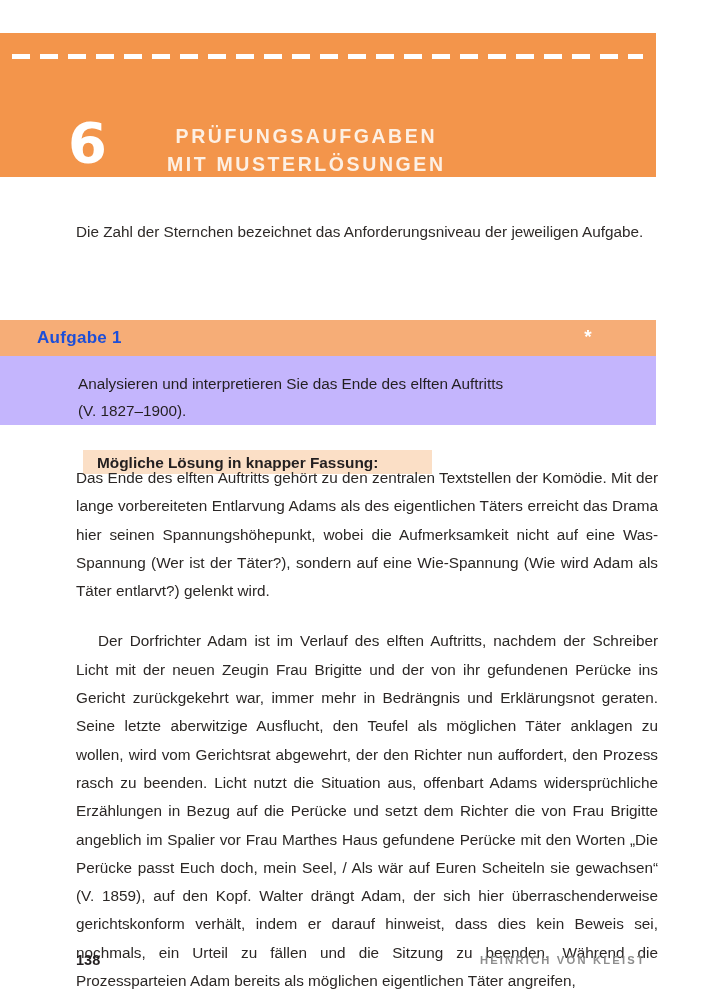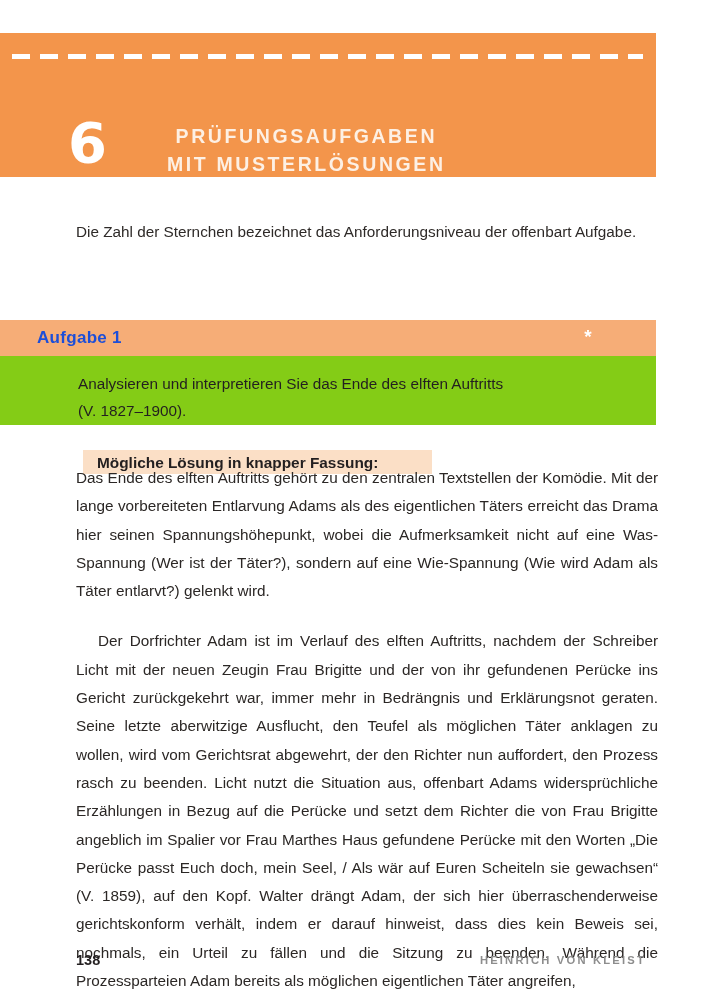--- a/index.html
+++ b/index.html
@@ -113,21 +113,21 @@
     line-height: 22px;
     color: #ffffff;
     font-weight: 700;
   }
   .task-box {
     position: absolute;
     left: 0;
     top: 356px;
     width: 656px;
     height: 69px;
-    background: #84cc16;
+    background: #c4b5fd;
   }
   .task-text {
     position: absolute;
     left: 78px;
     top: 14px;
     width: 540px;
     font-size: 15.3px;
     line-height: 27px;
     color: #231f20;
   }
@@ -214,21 +214,21 @@
 
   <div class="chapter-header">
     <div class="chapter-dash-rule"></div>
     <div class="chapter-number">6</div>
     <div class="chapter-title">
       <span class="line">PRÜFUNGSAUFGABEN</span>
       <span class="line">MIT MUSTERLÖSUNGEN</span>
     </div>
   </div>
 
-  <div class="intro-note">Die Zahl der Sternchen bezeichnet das Anforderungsniveau der offenbart Aufgabe.</div>
+  <div class="intro-note">Die Zahl der Sternchen bezeichnet das Anforderungsniveau der jeweiligen Aufgabe.</div>
 
   <div class="task-bar">
     <div class="task-bar-label">Aufgabe 1</div>
     <div class="task-bar-stars">*</div>
   </div>
 
   <div class="task-box">
     <div class="task-text">
       <span class="line">Analysieren und interpretieren Sie das Ende des elften Auftritts</span>
       <span class="line">(V. 1827–1900).</span>

